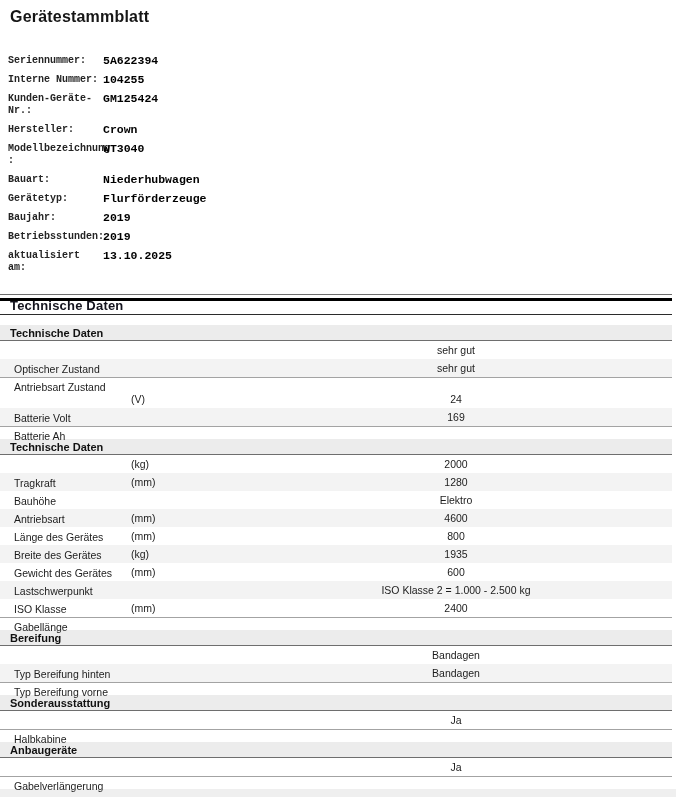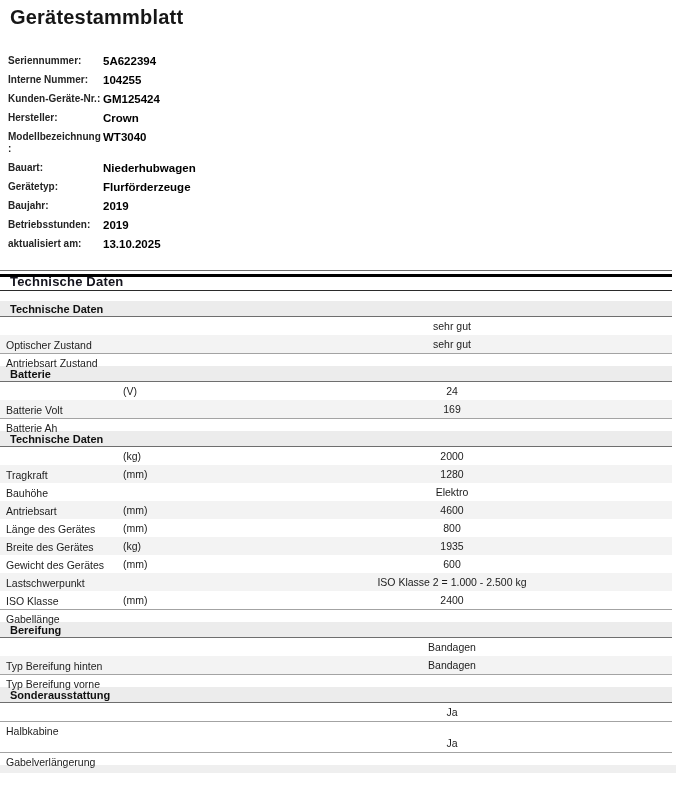--- a/index.html
+++ b/index.html
@@ -2,26 +2,26 @@
 <html><head>
 <meta charset="utf-8">
 <style>
   html,body{margin:0;padding:0;}
   body{
     width:676px;height:806px;overflow:hidden;background:#ffffff;
     font-family:"Liberation Sans","DejaVu Sans",sans-serif;
     color:#1a1a1a;-webkit-font-smoothing:antialiased;
   }
   .page-title{
-    font-size:20px;font-weight:bold;color:#161616;
+    font-size:16px;font-weight:bold;color:#161616;
     margin:8px 0 0 10px;line-height:18px;letter-spacing:.2px;
   }
   
   .info-block{margin:29px 0 0 8px;width:400px;}
-  .info-row{display:flex;margin-bottom:7px;}
+  .info-row{display:flex;margin-bottom:7px;font-family:Liberation Mono, monospace;}
   .info-row.gap-before{margin-top:6px;align-items:flex-end;}
   .info-label{
     width:95px;flex:0 0 95px;font-size:10px;font-weight:bold;
     color:#242424;line-height:12px;
   }
   .info-value{
     font-size:11.5px;font-weight:bold;color:#000;line-height:12px;
   }
   
   .section-rule-top{border-top:1px solid #6e6e6e;margin-top:20px;width:672px;}
@@ -38,21 +38,21 @@
   .data-table.first{margin-top:10px;}
   .t-header{
     background:#ececec;border-bottom:1px solid #6e6e6e;height:16px;
     display:flex;align-items:center;padding-left:10px;box-sizing:border-box;
     font-size:11px;font-weight:bold;color:#111;
   }
   .t-row{
     display:flex;align-items:center;height:18px;font-size:10.5px;color:#1c1c1c;
   }
   .t-row:nth-child(even){background:#f3f3f3;}
-  .c-label{padding-left:6px;width:117px;flex:0 0 117px;white-space:nowrap;overflow:hidden;margin-top:38px;}
+  .c-label{padding-left:14px;width:117px;flex:0 0 117px;white-space:nowrap;overflow:hidden;margin-top:38px;}
   .c-unit{width:109px;flex:0 0 109px;white-space:nowrap;}
   .c-value{flex:1;white-space:nowrap;overflow:hidden;text-align:center;}
   
   .bottom-strip{width:676px;height:8px;background:#efefef;margin-top:3px;}
 </style>
 </head>
 <body>
 
 <h1 class="page-title">Gerätestammblatt</h1>
 
@@ -114,21 +114,20 @@
     </div>
     <div class="t-row">
       <span class="c-label">Antriebsart Zustand</span>
       <span class="c-unit"></span>
       <span class="c-value">sehr gut</span>
     </div>
   </div>
 </div>
 
 <div class="data-table">
-  <div class="t-header">Batterie</div>
   <div class="t-body">
     <div class="t-row">
       <span class="c-label">Batterie Volt</span>
       <span class="c-unit">(V)</span>
       <span class="c-value">24</span>
     </div>
     <div class="t-row">
       <span class="c-label">Batterie Ah</span>
       <span class="c-unit"></span>
       <span class="c-value">169</span>
@@ -208,20 +207,21 @@
   <div class="t-body">
     <div class="t-row">
       <span class="c-label">Halbkabine</span>
       <span class="c-unit"></span>
       <span class="c-value">Ja</span>
     </div>
   </div>
 </div>
 
 <div class="data-table">
+  <div class="t-header">Anbaugeräte</div>
   <div class="t-body">
     <div class="t-row">
       <span class="c-label">Gabelverlängerung</span>
       <span class="c-unit"></span>
       <span class="c-value">Ja</span>
     </div>
   </div>
 </div>
 
 <div class="bottom-strip"></div>

